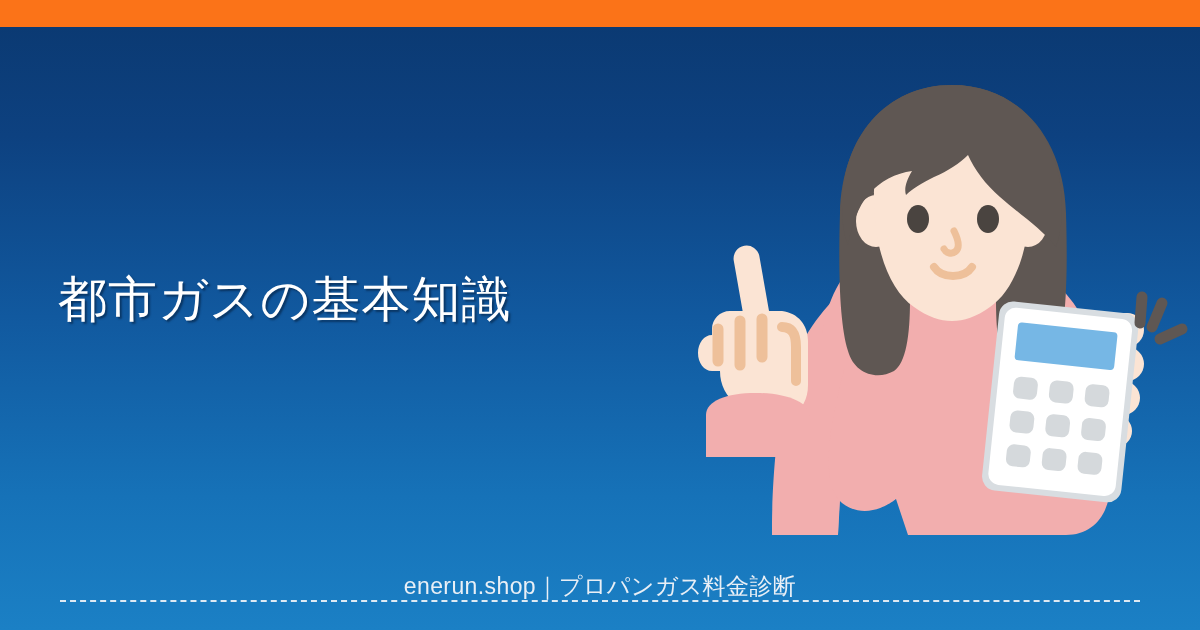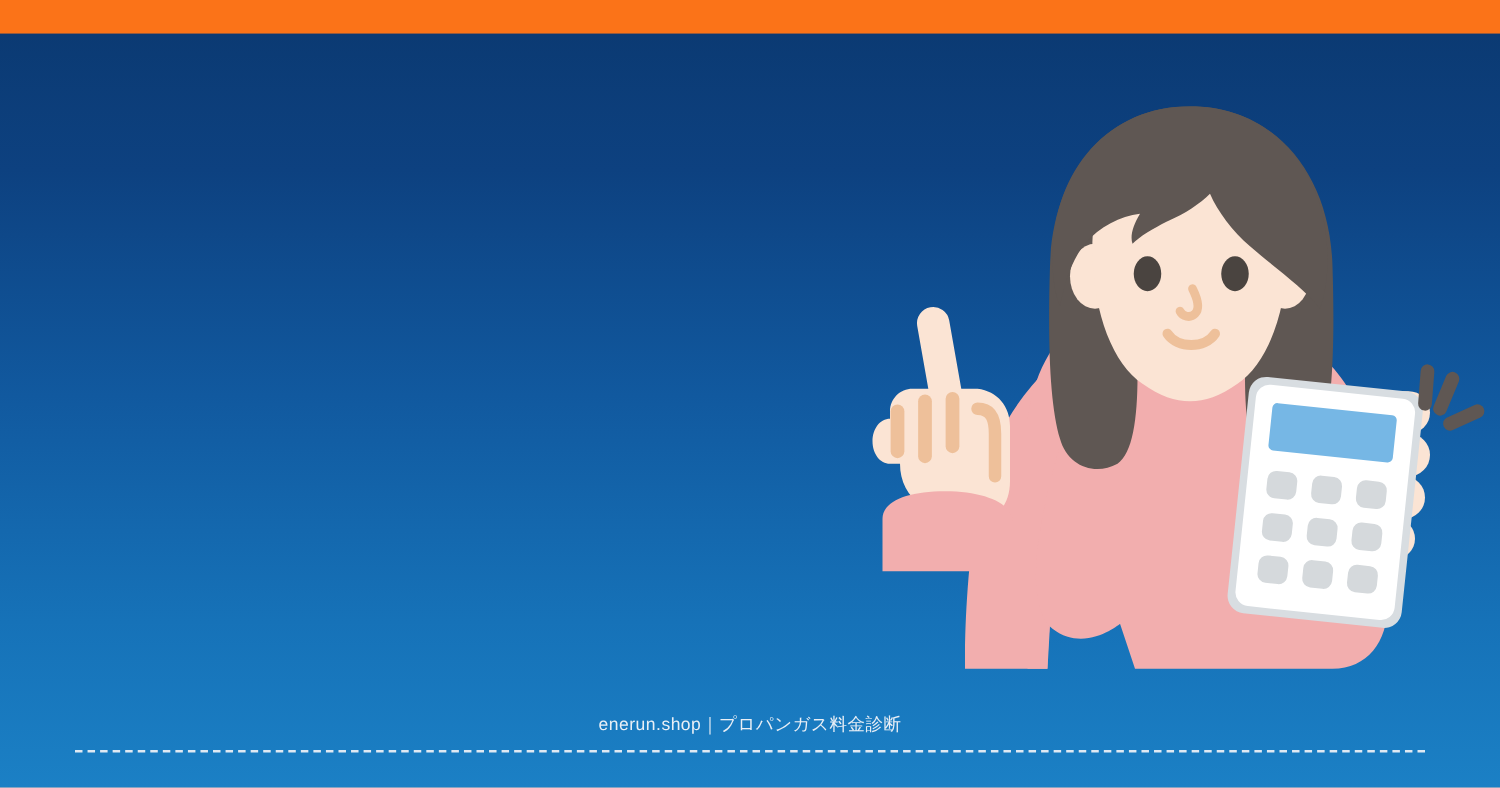--- a/index.html
+++ b/index.html
@@ -55,21 +55,21 @@
   }
 
   
   #footer-caption {
     position: absolute;
     left: 0;
     top: 571px;
     width: 1200px;
     text-align: center;
     color: #e9eff6;
-    font-size: 14px;
+    font-size: 23px;
     letter-spacing: 0.4px;
     white-space: nowrap;
   }
   #footer-rule {
     position: absolute;
     left: 60px;
     top: 600px;
     width: 1080px;
     height: 0;
     border-top: 2px dashed #dfe9f3;
@@ -243,18 +243,19 @@
 
       <g stroke="#5f5753" stroke-width="11" stroke-linecap="round">
         <line x1="452" y1="212" x2="450" y2="238"></line>
         <line x1="472" y1="218" x2="462" y2="242"></line>
         <line x1="492" y1="244" x2="470" y2="254"></line>
       </g>
 
     </svg>
   </div>
 
+  <div id="title">都市ガスの基本知識</div>
 
   <div id="footer-caption">enerun.shop｜プロパンガス料金診断</div>
 
   <div id="footer-rule"></div>
 
 </div>
 
 </body></html>

